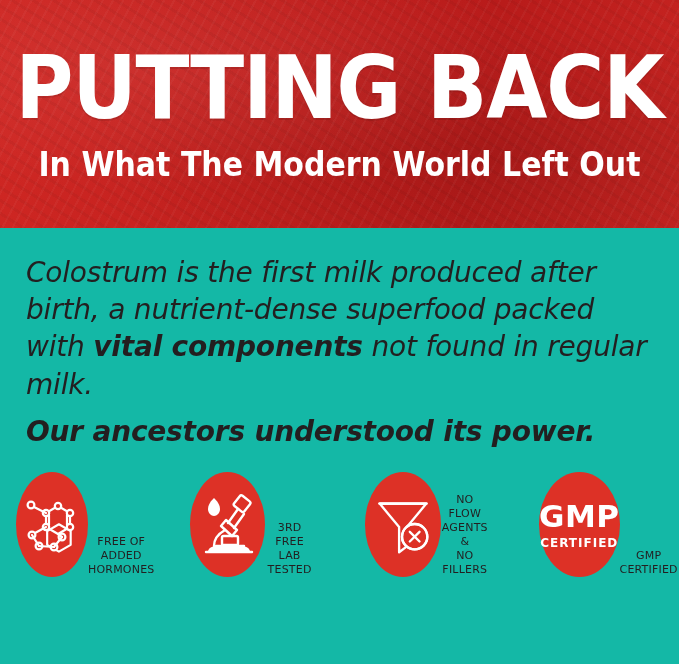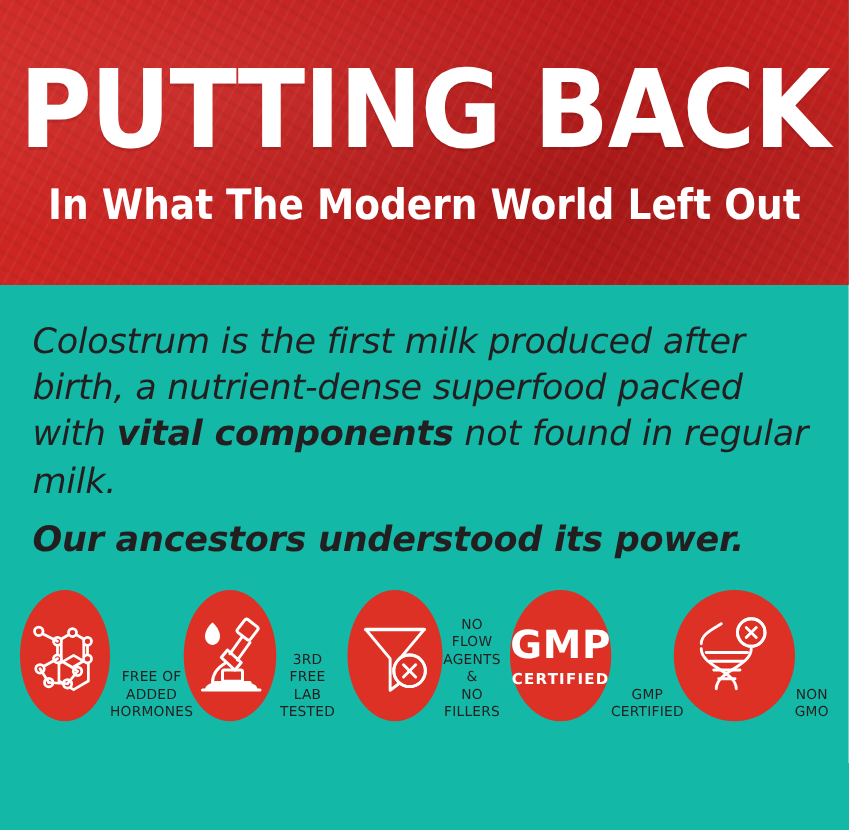--- a/index.html
+++ b/index.html
@@ -261,37 +261,15 @@
       <div class="badge-circle">
         <span class="gmp-text">
           <span class="gmp-main">GMP</span>
           <span class="gmp-sub">CERTIFIED</span>
         </span>
       </div>
       <div class="badge-label">GMP
 CERTIFIED</div>
     </div>
 
-    <div class="badge">
-      <div class="badge-circle">
-        <span>
-          <svg width="72" height="72" viewBox="0 0 72 72" fill="none" stroke="#ffffff" stroke-width="2.3" stroke-linecap="round" stroke-linejoin="round">
-            <path d="M22 62 C22 48, 50 44, 50 30"></path>
-            <path d="M38 62 C38 48, 10 44, 10 30"></path>
-            <line x1="24" y1="54" x2="37" y2="54"></line>
-            <line x1="20" y1="47" x2="41" y2="47"></line>
-            <line x1="17" y1="40" x2="44" y2="40"></line>
-            <line x1="14" y1="33" x2="47" y2="33"></line>
-            <path d="M10 26 C10 18, 20 14, 26 10"></path>
-            <path d="M50 26 C50 20, 46 16, 41 13"></path>
-            <circle cx="50" cy="17" r="11" fill="#dd3126"></circle>
-            <circle cx="50" cy="17" r="11"></circle>
-            <line x1="46" y1="13" x2="54" y2="21"></line>
-            <line x1="54" y1="13" x2="46" y2="21"></line>
-          </svg>
-        </span>
-      </div>
-      <div class="badge-label">NON
-GMO</div>
-    </div>
 
   </div>
 </div>
 
 </body></html>

